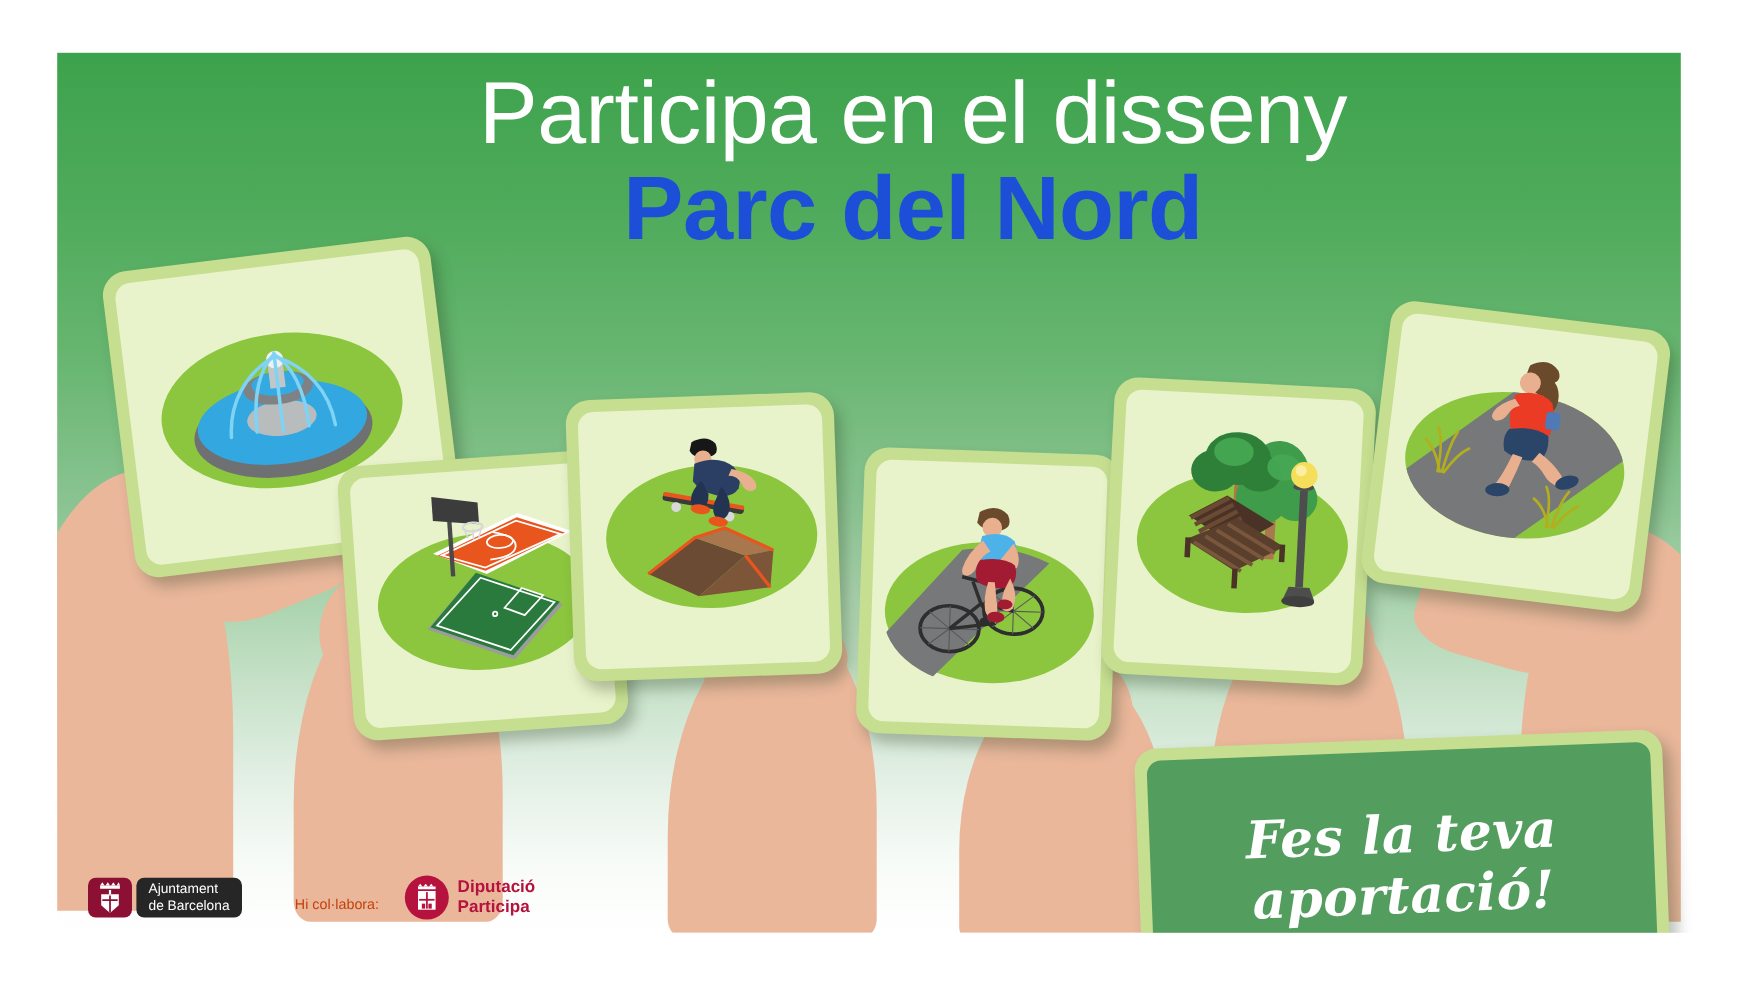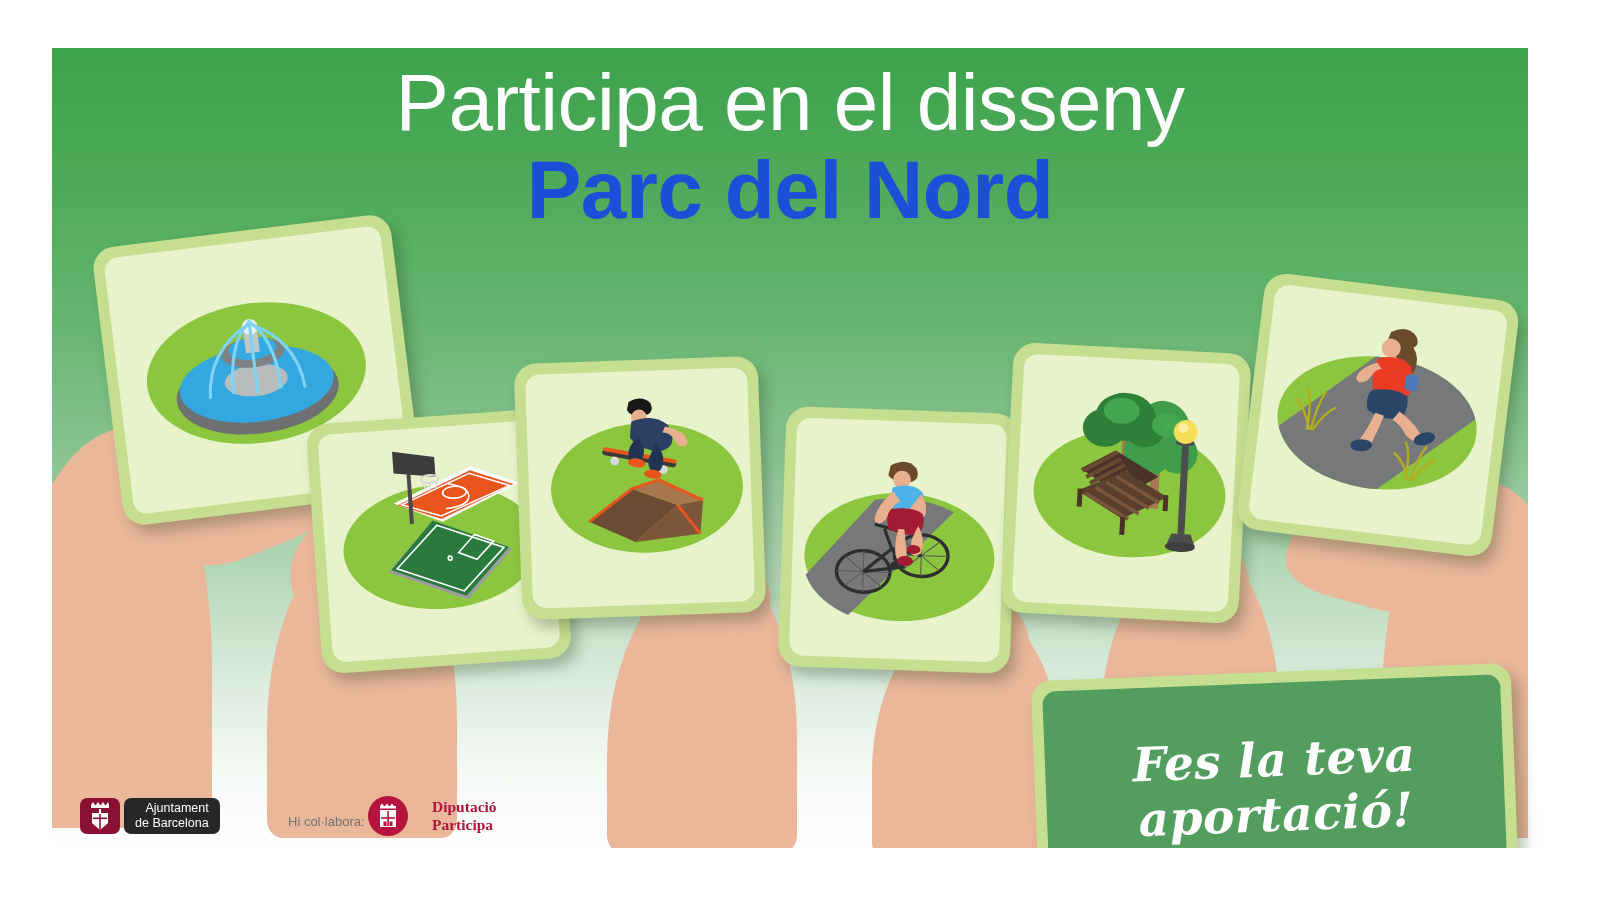--- a/index.html
+++ b/index.html
@@ -31,21 +31,21 @@
     width:100%;height:100%;background:#e9f3cb;border-radius:14px;
     position:relative;overflow:hidden;
   }
   .ellipse{
     position:absolute;border-radius:50%;background:#8cc63f;
   }
 
   
   .headline{
     position:absolute;left:52px;top:62px;width:1476px;text-align:center;
-    line-height:1.02;letter-spacing:-.5px;z-index:40;pointer-events:none;
+    line-height:1.02;letter-spacing:-.5px;z-index:40;pointer-events:none;padding-left:40px;
   }
   .hl1,.hl2{display:block;color:#ffffff;font-size:80px;font-weight:400;}
   .hl3{display:block;color:#1d4ed8;font-size:82px;font-weight:700;margin-top:4px;}
 
   
   .cta{
     position:absolute;left:1035px;top:672px;width:480px;height:230px;
     background:#c6de90;border-radius:20px;transform:rotate(-2.2deg);
     box-shadow:7px 9px 14px rgba(40,60,30,.32);padding:11px;box-sizing:border-box;z-index:35;
   }
@@ -59,27 +59,27 @@
   }
 
   
   .footer{position:absolute;left:0;top:848px;width:1600px;height:52px;background:#fff;z-index:60;}
   .logo-sab{position:absolute;left:80px;top:-50px;display:flex;align-items:stretch;height:36px;}
   .crest-box{
     width:40px;background:#8c1034;border-radius:7px;display:flex;align-items:center;justify-content:center;
   }
   .name-box{
     background:#262626;border-radius:7px;margin-left:4px;padding:3px 11px;
-    display:flex;flex-direction:column;justify-content:center;align-items:flex-end;
+    display:flex;flex-direction:column;justify-content:center;
   }
   .name-box span{color:#fff;font-size:12.5px;line-height:1.22;white-space:nowrap;}
 
-  .collab-label{position:absolute;left:268px;top:-34px;font-size:13px;color:#737373;white-space:nowrap;margin-left:20px;}
-
-  .logo-dip{position:absolute;left:368px;top:-52px;display:flex;align-items:center;gap:24px;font-family:Liberation Serif, serif;}
+  .collab-label{position:absolute;left:268px;top:-34px;font-size:13px;color:#c2410c;white-space:nowrap;}
+
+  .logo-dip{position:absolute;left:368px;top:-52px;display:flex;align-items:center;gap:8px;}
   .dip-circle{width:40px;height:40px;border-radius:50%;background:#b5123e;display:flex;align-items:center;justify-content:center;}
   .dip-text span{display:block;color:#b5123e;font-size:15.5px;font-weight:700;line-height:1.16;white-space:nowrap;}
 </style>
 </head>
 <body>
 
 <div id="stage">
 
   <div class="panel">
 

